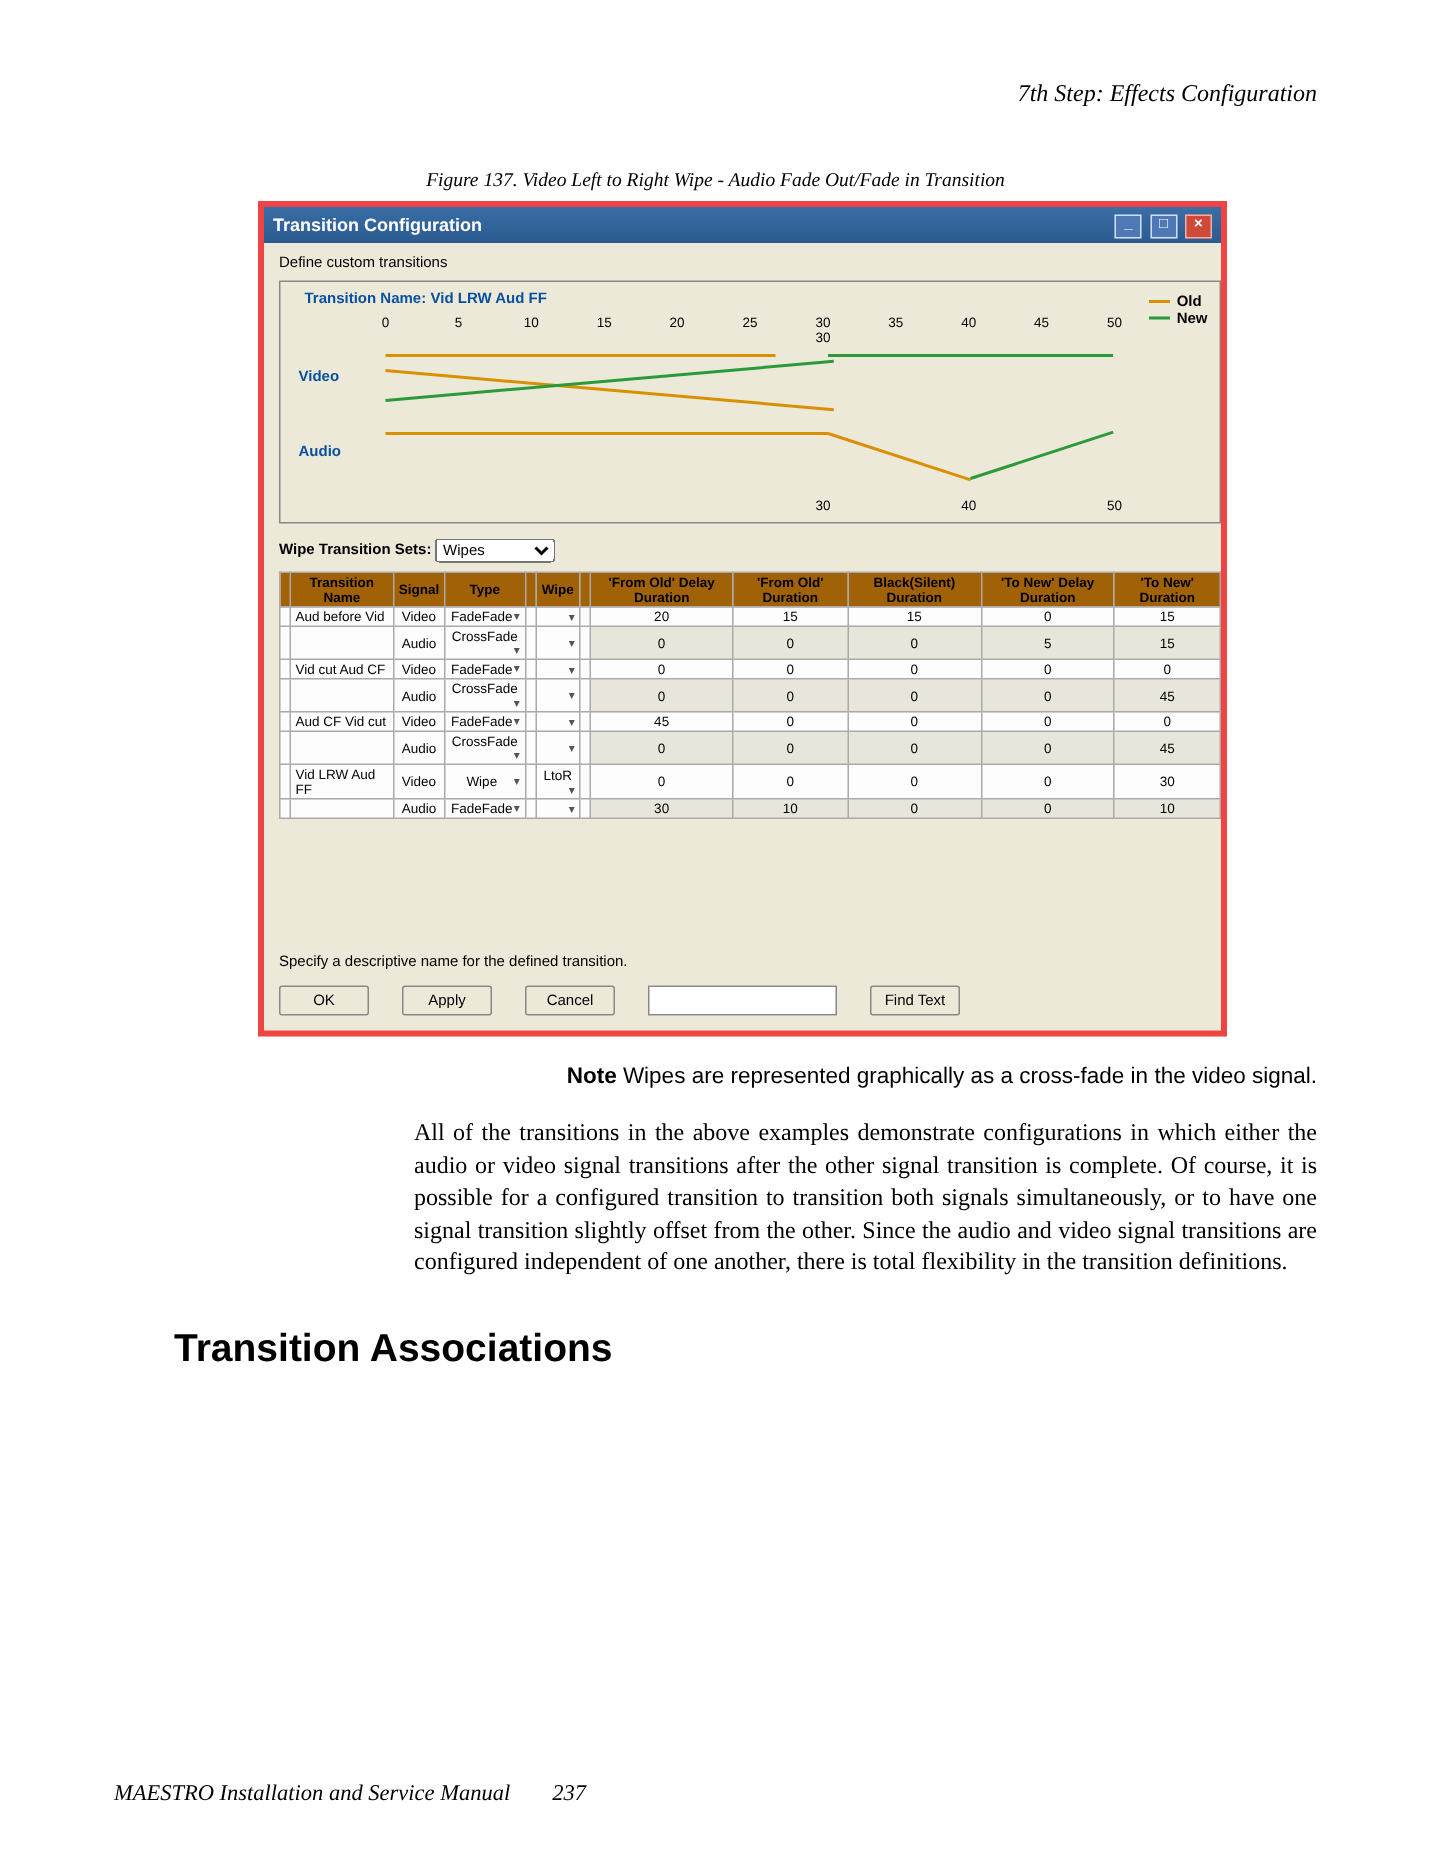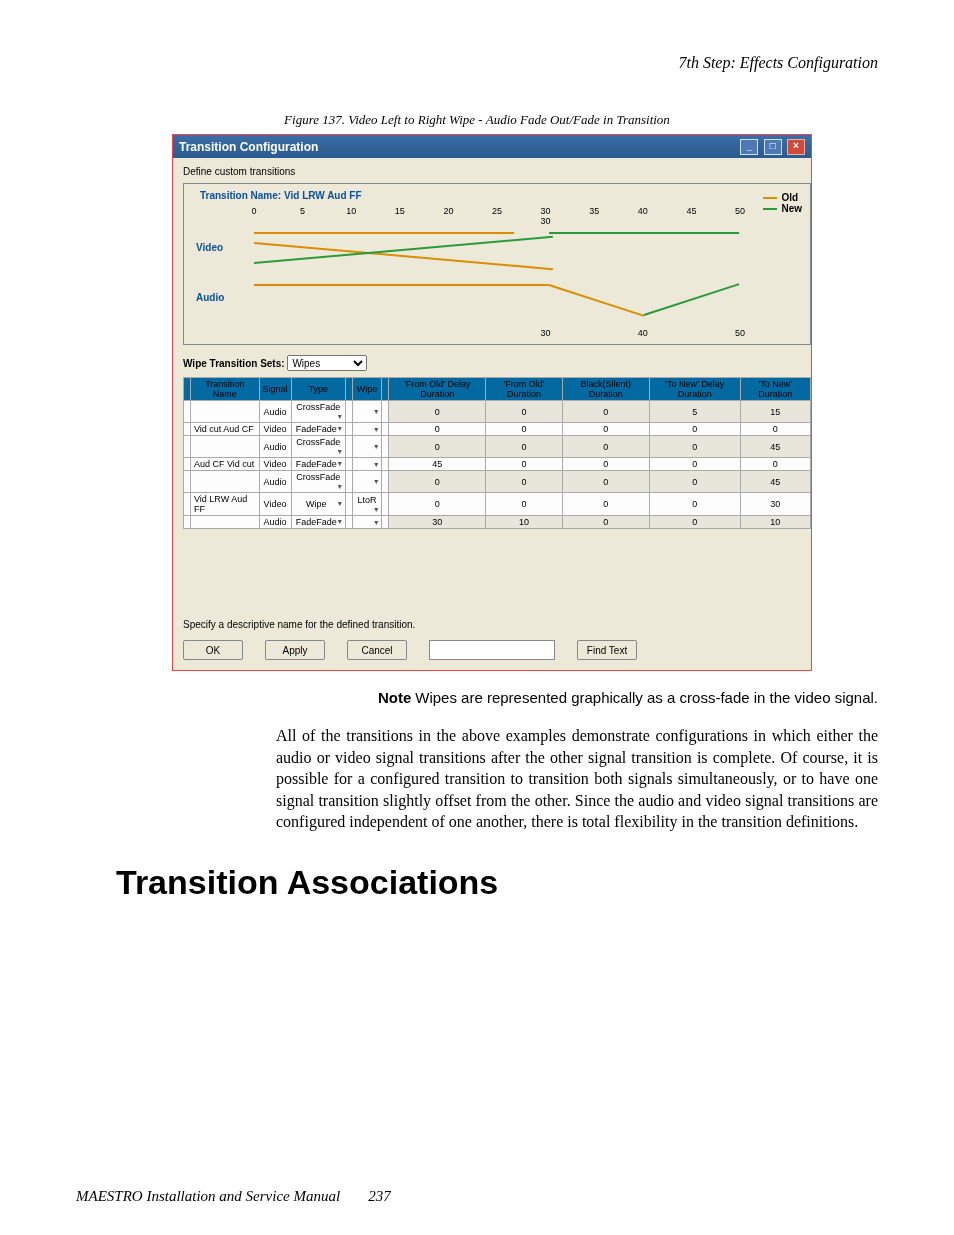--- a/index.html
+++ b/index.html
@@ -25,21 +25,21 @@
     text-align: center;
     font-style: italic;
     font-size: 13px;
     margin-bottom: 6px;
   }
 
   
   .ss {
     width: 638px;
     margin-left: 96px;
-    border: 1px solid #ef4444;
+    border: 4px solid #ef4444;
     font-family: Tahoma, Arial, sans-serif;
     font-size: 10px;
     background: #ece9d8;
   }
   .ss-title {
     background: linear-gradient(#3a6ea5,#2a5a90);
     color: #fff;
     font-weight: bold;
     font-size: 12px;
     padding: 3px 6px;
@@ -99,21 +99,21 @@
     width: 100%;
     margin-top: 6px;
     font-size: 9px;
   }
   table.grid th, table.grid td {
     border: 1px solid #aaa;
     padding: 1px 3px;
     text-align: center;
     background: #fdfdfd;
   }
-  table.grid th { background:#0369a1; font-weight:normal; }
+  table.grid th { background:#a16207; font-weight:bold; }
   table.grid td.lt { text-align:left; }
   table.grid td.shade { background:#e8e6da; }
   td.dd::after { content:"▾"; font-size:8px; color:#555; float:right; }
 
   .hint { margin-top: 90px; font-size: 10px; }
 
   .btnrow { margin-top: 10px; display:flex; align-items:center; gap:22px; }
   .btnrow button {
     font-size: 10px; height:20px; min-width:60px;
     background:#ece9d8; border:1px solid #888; border-radius:2px;
@@ -127,21 +127,21 @@
     line-height: 1.35;
     text-align: justify;
   }
   .note-row { margin-left:200px; margin-top:18px; margin-bottom:18px;text-align:right; }
   .note-row .notelabel { font-family: Arial, Helvetica, sans-serif; font-weight:bold; font-size:15px; display:inline-block; width:70px; }
   .note-row .notetext { font-family: Arial, Helvetica, sans-serif; font-size:15px; }
 
   h2.section {
     font-family: Arial, Helvetica, sans-serif;
     font-weight: bold;
-    font-size: 34px;
+    font-size: 26px;
     margin: 30px 0 2px 40px;
   }
 
   .footer {
     position: absolute;
     bottom: 30px;
     left: 76px;
     right: 76px;
     display: flex;
     font-style: italic;
@@ -233,20 +233,34 @@
           <th>'From Old' Delay Duration</th>
           <th>'From Old' Duration</th>
           <th>Black(Silent) Duration</th>
           <th>'To New' Delay Duration</th>
           <th>'To New' Duration</th>
         </tr>
           </thead>
         <tbody id="tbody">
             <tr>
               <td></td>
+              <td class="lt">Aud before Vid</td>
+              <td>Video</td>
+              <td class="dd">FadeFade</td>
+              <td></td>
+              <td class="dd"></td>
+              <td></td>
+              <td>20</td>
+              <td>15</td>
+              <td>15</td>
+              <td>0</td>
+              <td>15</td>
+            </tr>
+            <tr>
+              <td></td>
               <td class="lt"></td>
               <td>Audio</td>
               <td class="dd">CrossFade</td>
               <td></td>
               <td class="dd"></td>
               <td></td>
               <td class="shade">0</td>
               <td class="shade">0</td>
               <td class="shade">0</td>
               <td class="shade">5</td>

